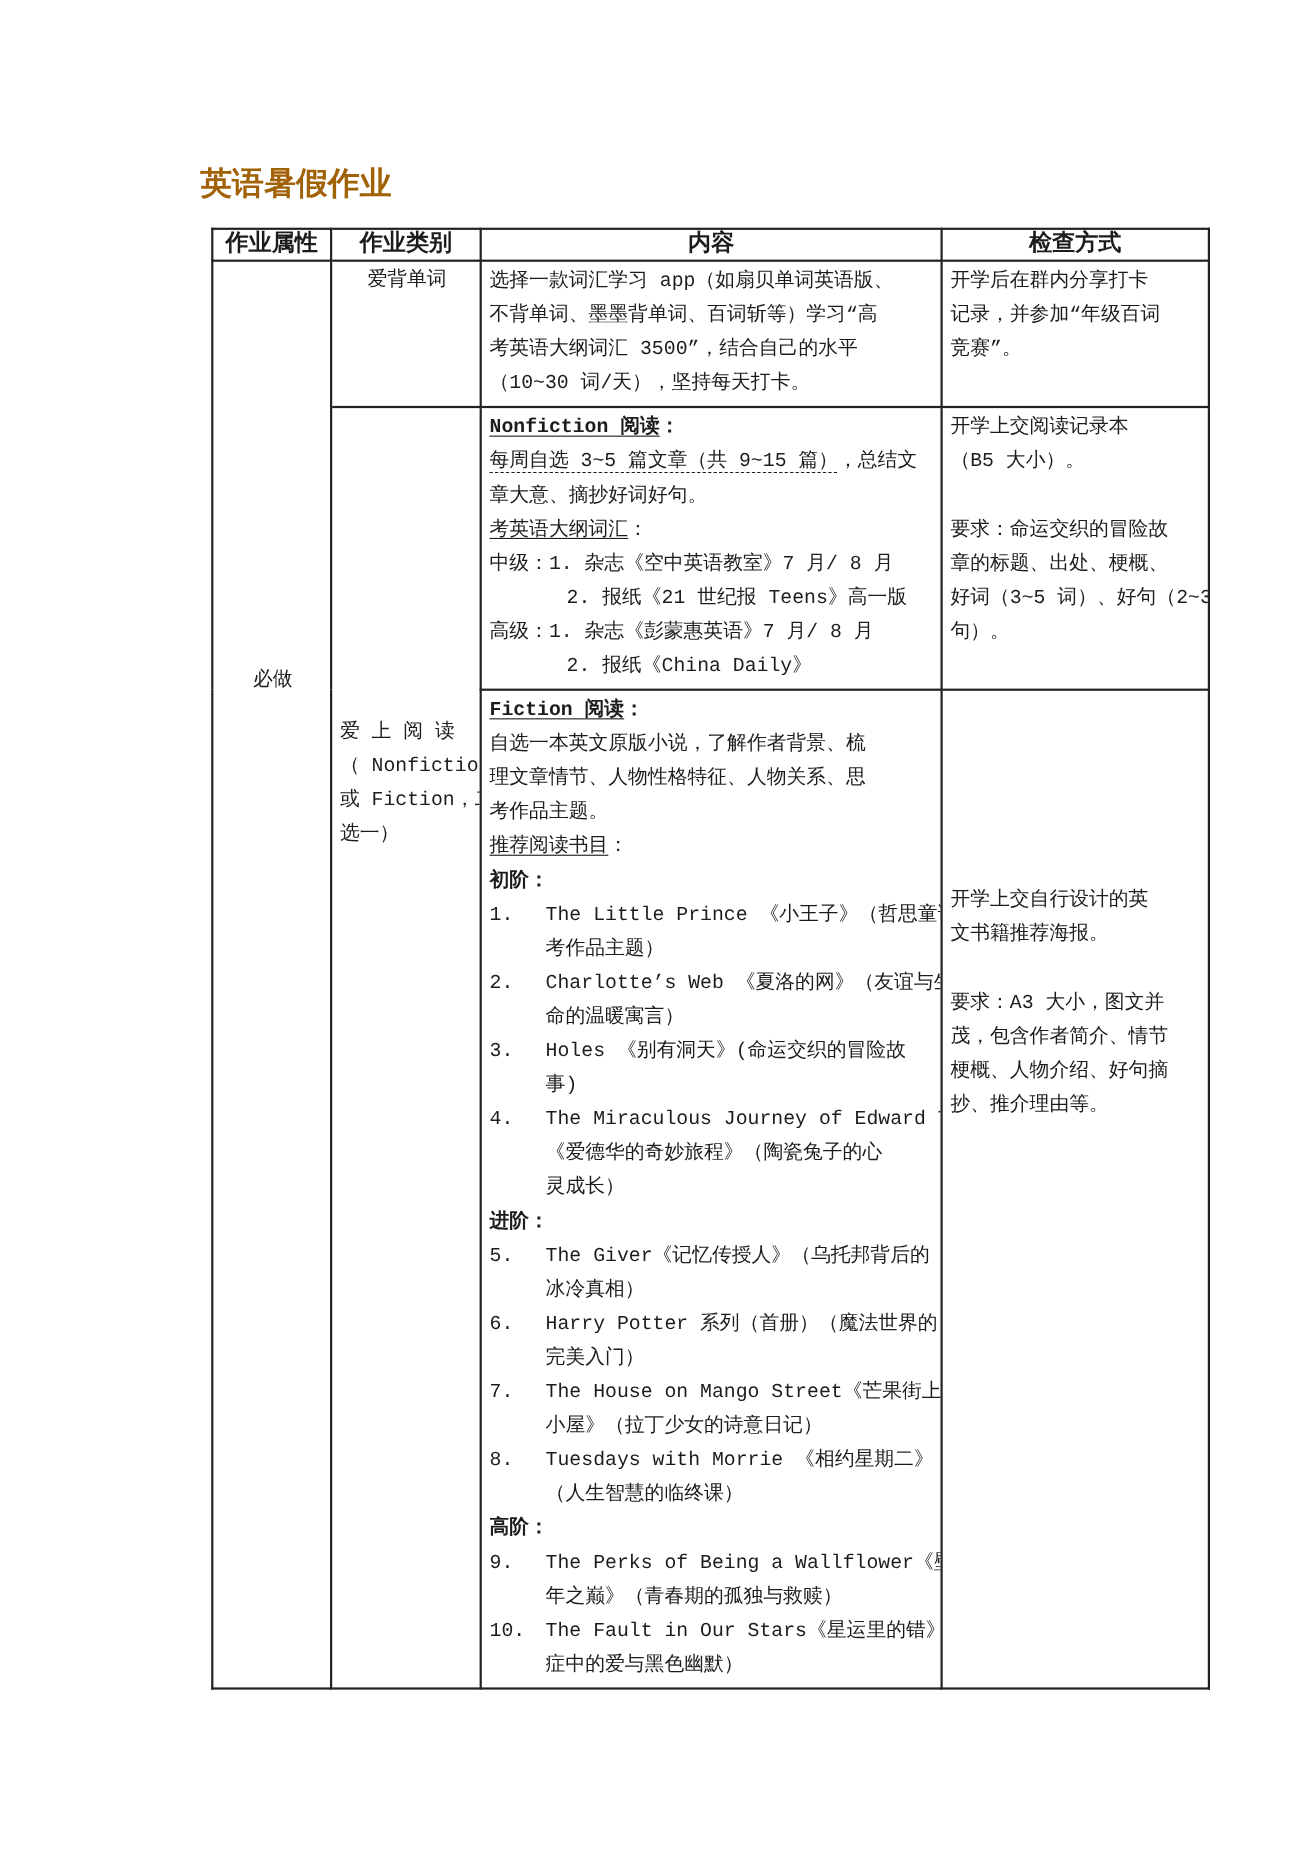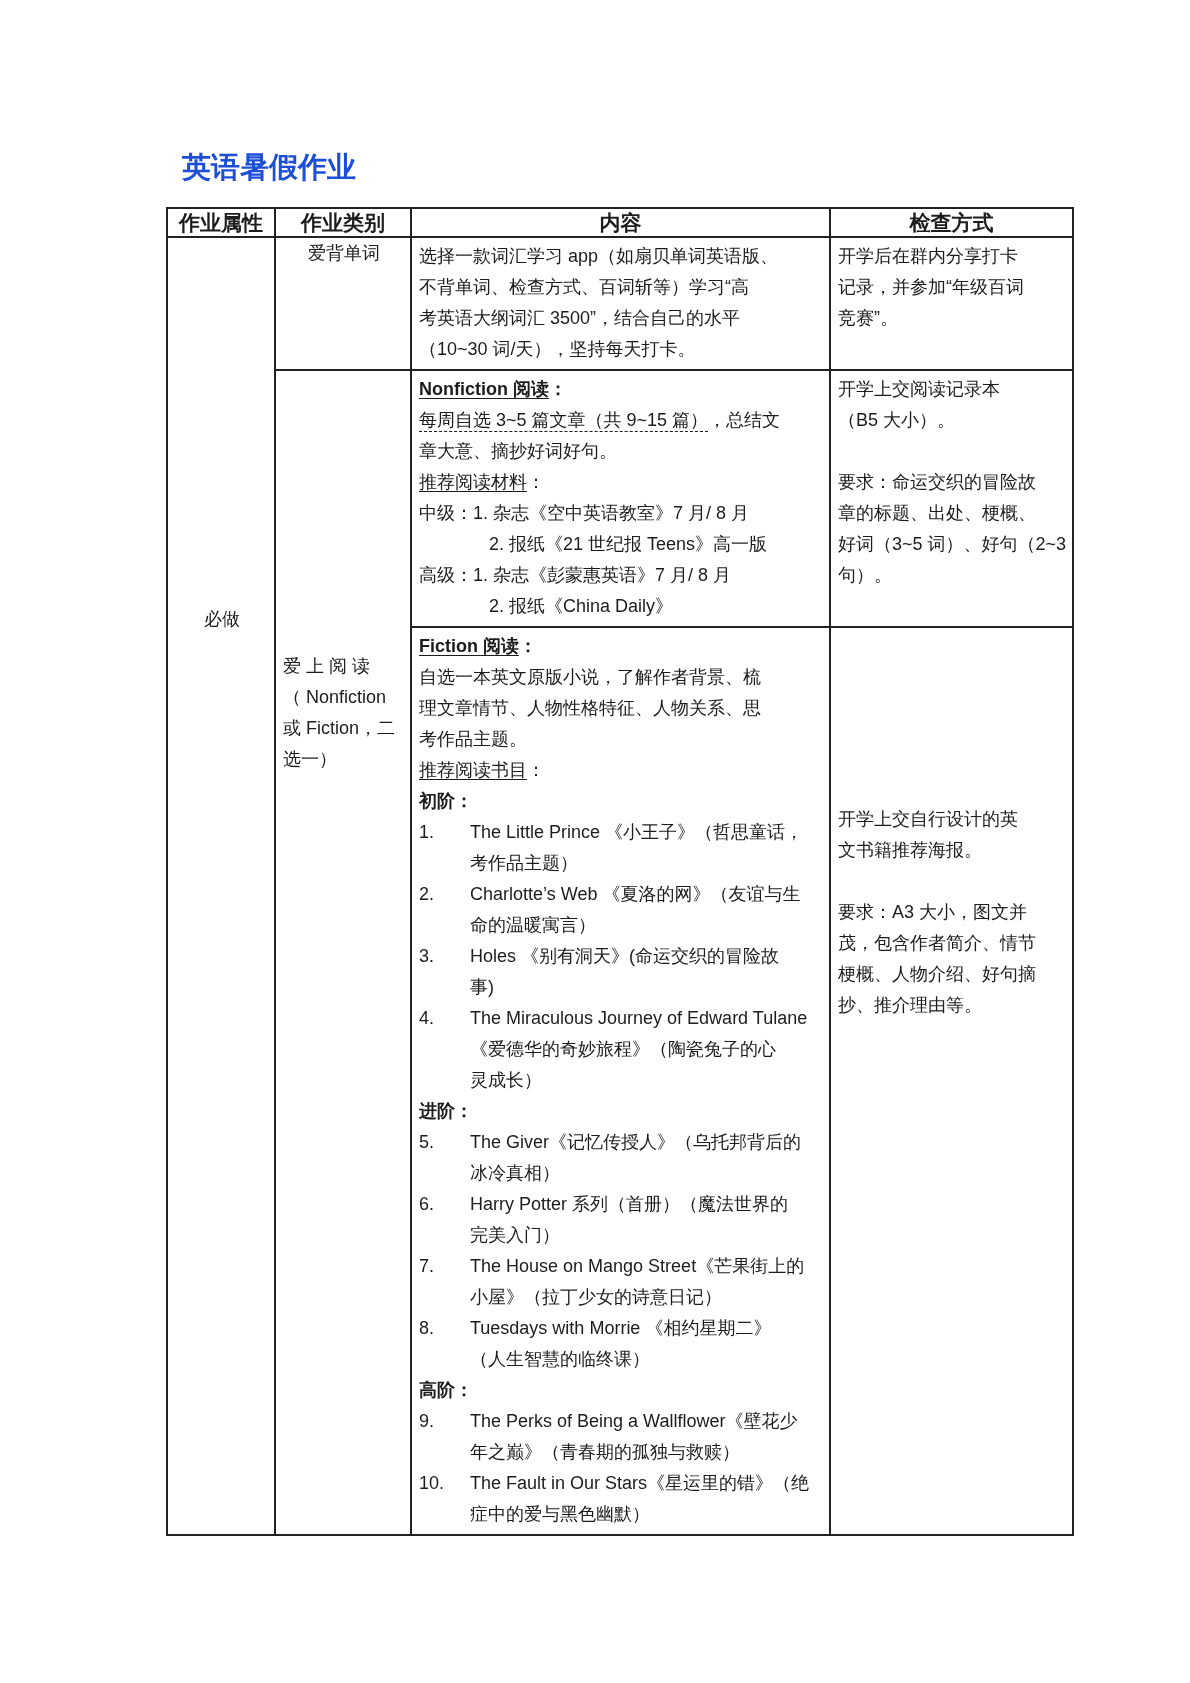--- a/index.html
+++ b/index.html
@@ -3,25 +3,25 @@
 <meta charset="utf-8">
 <style>
   html,body { margin:0; padding:0; background:#ffffff; }
   .page {
     position:relative; width:1190px; height:1683px; background:#ffffff;
     font-family:"Liberation Sans","Liberation Serif",serif;
     color:#1c1c1c; overflow:hidden;
   }
   .doc-title {
     position:absolute; left:182px; top:150px; margin:0;
-    font-size:29px; font-weight:bold; line-height:34px; color:#1d4ed8;text-align:center;
+    font-size:29px; font-weight:bold; line-height:34px; color:#a16207;text-align:center;
   }
   table.hw {
-    position:absolute; left:166px; top:207px;
-    width:906px; border-collapse:collapse; table-layout:fixed;
+    position:absolute; left:192px; top:207px;
+    width:906px; border-collapse:collapse; table-layout:fixed;font-family:Liberation Mono, monospace;
   }
   .hw th, .hw td { border:2px solid #222; overflow:hidden; }
   .hw th {
     height:27px; padding:0; font-size:21px; font-weight:bold;
     text-align:center; vertical-align:middle; line-height:27px;
   }
   .hw td {
     vertical-align:top; font-size:18px; padding:3px 5px 4px 7px;
   }
   tr.row-vocab  { height:126px; }
@@ -61,21 +61,21 @@
         <th>内容</th>
         <th>检查方式</th>
       </tr>
       <tr class="row-vocab">
         <td rowspan="3" class="c-attr">
           <div class="attr-inner ln">必做</div>
         </td>
         <td class="c-cat1">爱背单词</td>
         <td class="c-content">
             <div class="ln">选择一款词汇学习 app（如扇贝单词英语版、</div>
-            <div class="ln">不背单词、检查方式、百词斩等）学习“高</div>
+            <div class="ln">不背单词、墨墨背单词、百词斩等）学习“高</div>
             <div class="ln">考英语大纲词汇 3500”，结合自己的水平</div>
             <div class="ln">（10~30 词/天），坚持每天打卡。</div>
           </td>
         <td class="c-check">
             <div class="ln">开学后在群内分享打卡</div>
             <div class="ln">记录，并参加“年级百词</div>
             <div class="ln">竞赛”。</div>
           </td>
       </tr>
       <tr class="row-nonf">
@@ -84,21 +84,21 @@
               <div class="ln">爱 上 阅 读</div>
               <div class="ln">（ Nonfiction</div>
               <div class="ln">或 Fiction，二</div>
               <div class="ln">选一）</div>
             </div>
         </td>
         <td class="c-content">
             <div class="ln"><span class="b u">Nonfiction 阅读</span><span class="b">：</span></div>
             <div class="ln"><span class="du">每周自选 3~5 篇文章（共 9~15 篇）</span><span>，总结文</span></div>
             <div class="ln">章大意、摘抄好词好句。</div>
-            <div class="ln"><span class="u">推荐阅读材料</span><span>：</span></div>
+            <div class="ln"><span class="u">考英语大纲词汇</span><span>：</span></div>
             <div class="ln">中级：1. 杂志《空中英语教室》7 月/ 8 月</div>
             <div class="ln ind2"><span>2. 报纸《21 世纪报 Teens》高一版</span></div>
             <div class="ln">高级：1. 杂志《彭蒙惠英语》7 月/ 8 月</div>
             <div class="ln ind2"><span>2. 报纸《China Daily》</span></div>
           </td>
         <td class="c-check">
             <div class="ln">开学上交阅读记录本</div>
             <div class="ln">（B5 大小）。</div>
             <div class="ln">&nbsp;</div>
             <div class="ln">要求：命运交织的冒险故</div>

